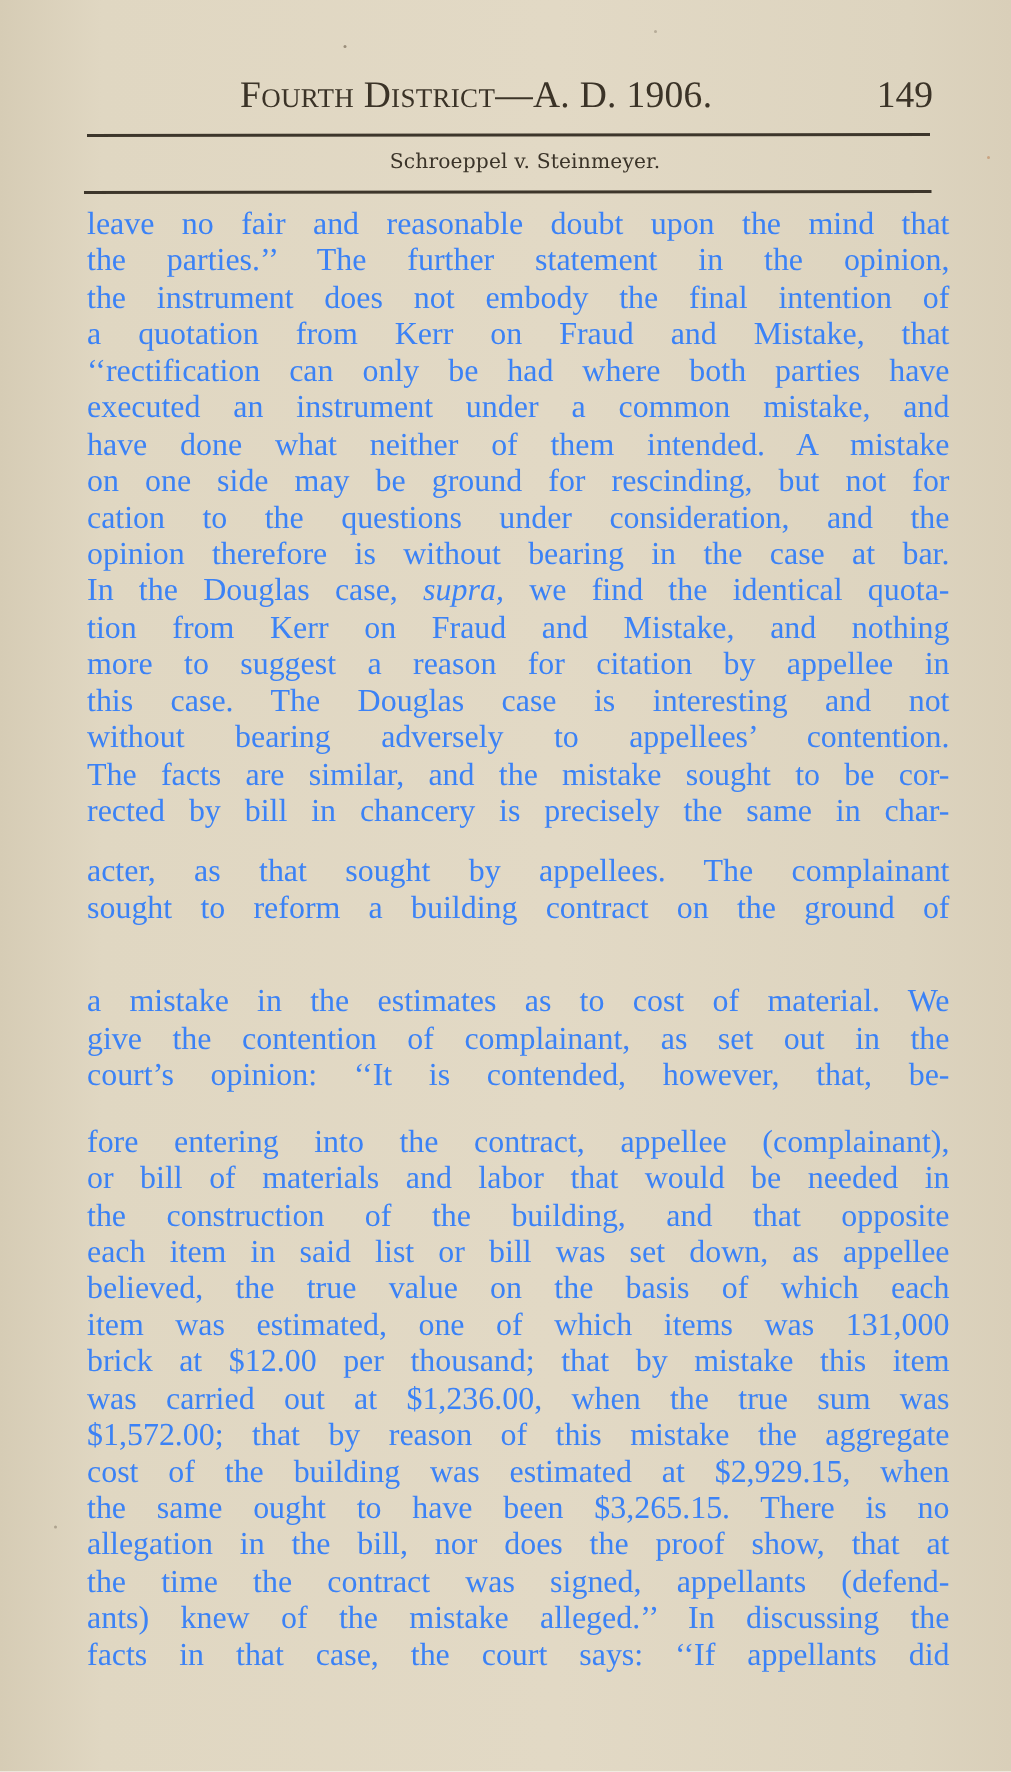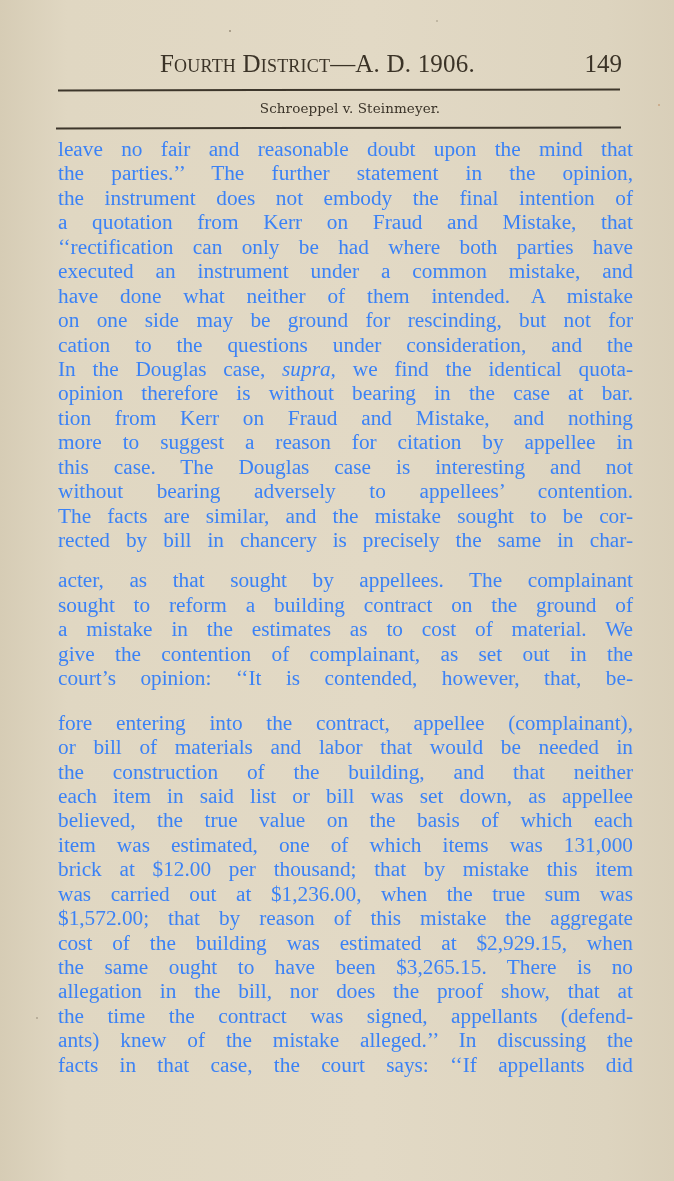--- a/index.html
+++ b/index.html
@@ -127,36 +127,36 @@
   <div class="body-text" id="body-text">
       <div class="line" style="display: block; width: 575px; word-spacing: 12.9618px;">leave no fair and reasonable doubt upon the mind that</div>
       <div class="line" style="display: block; width: 575px; word-spacing: 19.166px;">the parties.’’  The further statement in the opinion,</div>
       <div class="line" style="display: block; width: 575px; word-spacing: 15.2402px;">the instrument does not embody the final intention of</div>
       <div class="line" style="display: block; width: 575px; word-spacing: 19.3105px;">a quotation from Kerr on Fraud and Mistake, that</div>
       <div class="line" style="display: block; width: 575px; word-spacing: 13.9746px;">‘‘rectification can only be had where both parties have</div>
       <div class="line" style="display: block; width: 575px; word-spacing: 16.5804px;">executed an instrument under a common mistake, and</div>
       <div class="line" style="display: block; width: 575px; word-spacing: 14.6684px;">have done what neither of them intended.  A mistake</div>
       <div class="line" style="display: block; width: 575px; word-spacing: 12.0172px;">on one side may be ground for rescinding, but not for</div>
       <div class="line" style="display: block; width: 575px; word-spacing: 19.6183px;">cation to the questions under consideration, and the</div>
+      <div class="line" style="display: block; width: 575px; word-spacing: 12.8958px;">opinion therefore is without bearing in the case at bar.</div>
       <div class="line" style="display: block; width: 575px; word-spacing: 11.5122px;"><span>In the Douglas case, </span><span class="ital">supra,</span><span> we find the identical quota-</span></div>
-      <div class="line" style="display: block; width: 575px; word-spacing: 12.8958px;">opinion therefore is without bearing in the case at bar.</div>
       <div class="line" style="display: block; width: 575px; word-spacing: 18.4199px;">tion from Kerr on Fraud and Mistake, and nothing</div>
       <div class="line" style="display: block; width: 575px; word-spacing: 15.5903px;">more to suggest a reason for citation by appellee in</div>
       <div class="line" style="display: block; width: 575px; word-spacing: 17.4705px;">this case.  The Douglas case is interesting and not</div>
       <div class="line" style="display: block; width: 575px; word-spacing: 28.2625px;">without bearing adversely to appellees’ contention.</div>
       <div class="line" style="display: block; width: 575px; word-spacing: 10.8484px;">The facts are similar, and the mistake sought to be cor-</div>
       <div class="line" style="display: block; width: 575px; word-spacing: 10.5906px;">rected by bill in chancery is precisely the same in char-</div>
       <div class="line" style="display: block; width: 575px; word-spacing: 17.6953px; margin-top: 16px;">acter, as that sought by appellees.  The complainant</div>
       <div class="line" style="display: block; width: 575px; word-spacing: 13.4844px;">sought to reform a building contract on the ground of</div>
-      <div class="line" style="display: block; width: 575px; word-spacing: 12.3011px;">a mistake in the estimates as to cost of material.  We</div>
+      <div class="line" style="display: block; width: 575px; word-spacing: 12.3011px; margin-top: 38px;">a mistake in the estimates as to cost of material.  We</div>
       <div class="line" style="display: block; width: 575px; word-spacing: 14.9965px;">give the contention of complainant, as set out in the</div>
       <div class="line" style="display: block; width: 575px; word-spacing: 16.7324px;">court’s opinion:  ‘‘It is contended, however, that, be-</div>
       <div class="line" style="display: block; width: 575px; word-spacing: 18.3698px; margin-top: 20px;">fore entering into the contract, appellee (complainant),</div>
       <div class="line" style="display: block; width: 575px; word-spacing: 12.3156px;">or bill of materials and labor that would be needed in</div>
-      <div class="line" style="display: block; width: 575px; word-spacing: 21.6429px;">the construction of the building, and that neither</div>
+      <div class="line" style="display: block; width: 575px; word-spacing: 21.6429px;">the construction of the building, and that opposite</div>
       <div class="line" style="display: block; width: 575px; word-spacing: 10.7642px;">each item in said list or bill was set down, as appellee</div>
       <div class="line" style="display: block; width: 575px; word-spacing: 16.1858px;">believed, the true value on the basis of which each</div>
       <div class="line" style="display: block; width: 575px; word-spacing: 15.6855px;">item was estimated, one of which items was 131,000</div>
       <div class="line" style="display: block; width: 575px; word-spacing: 12.3646px;">brick at $12.00 per thousand; that by mistake this item</div>
       <div class="line" style="display: block; width: 575px; word-spacing: 14.2083px;">was carried out at $1,236.00, when the true sum was</div>
       <div class="line" style="display: block; width: 575px; word-spacing: 13.6191px;">$1,572.00; that by reason of this mistake the aggregate</div>
       <div class="line" style="display: block; width: 575px; word-spacing: 14.5742px;">cost of the building was estimated at $2,929.15, when</div>
       <div class="line" style="display: block; width: 575px; word-spacing: 13.6531px;">the same ought to have been $3,265.15.  There is no</div>
       <div class="line" style="display: block; width: 575px; word-spacing: 12.5687px;">allegation in the bill, nor does the proof show, that at</div>
       <div class="line" style="display: block; width: 575px; word-spacing: 18.1049px;">the time the contract was signed, appellants (defend-</div>

